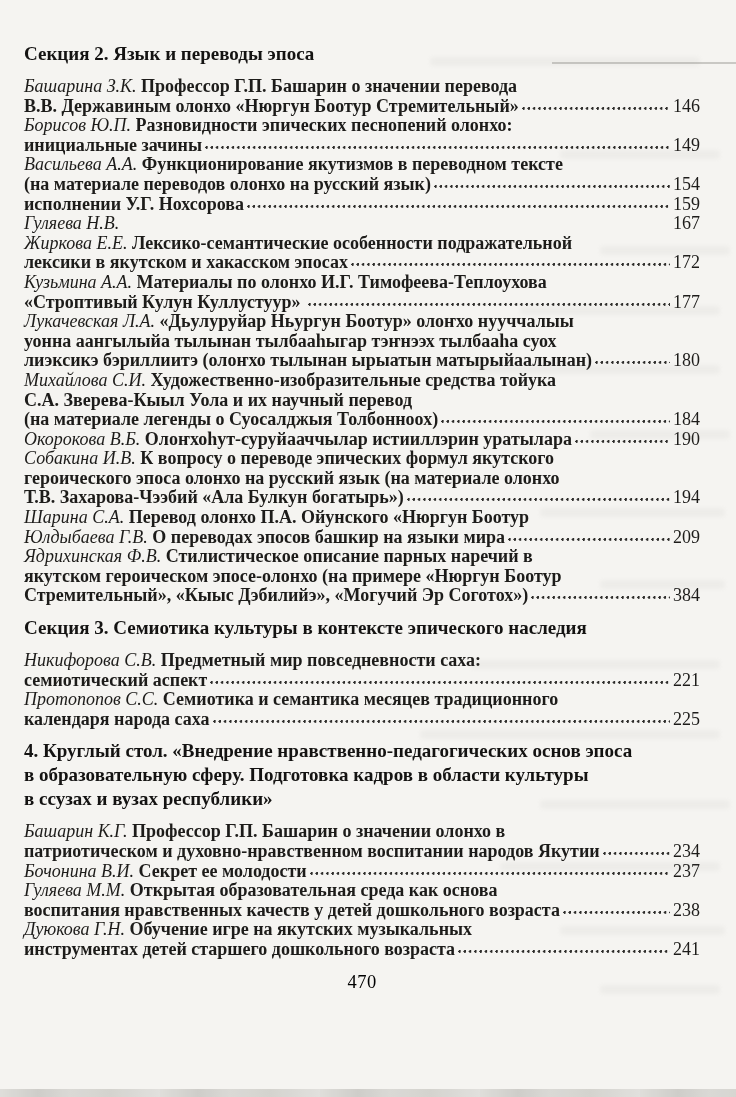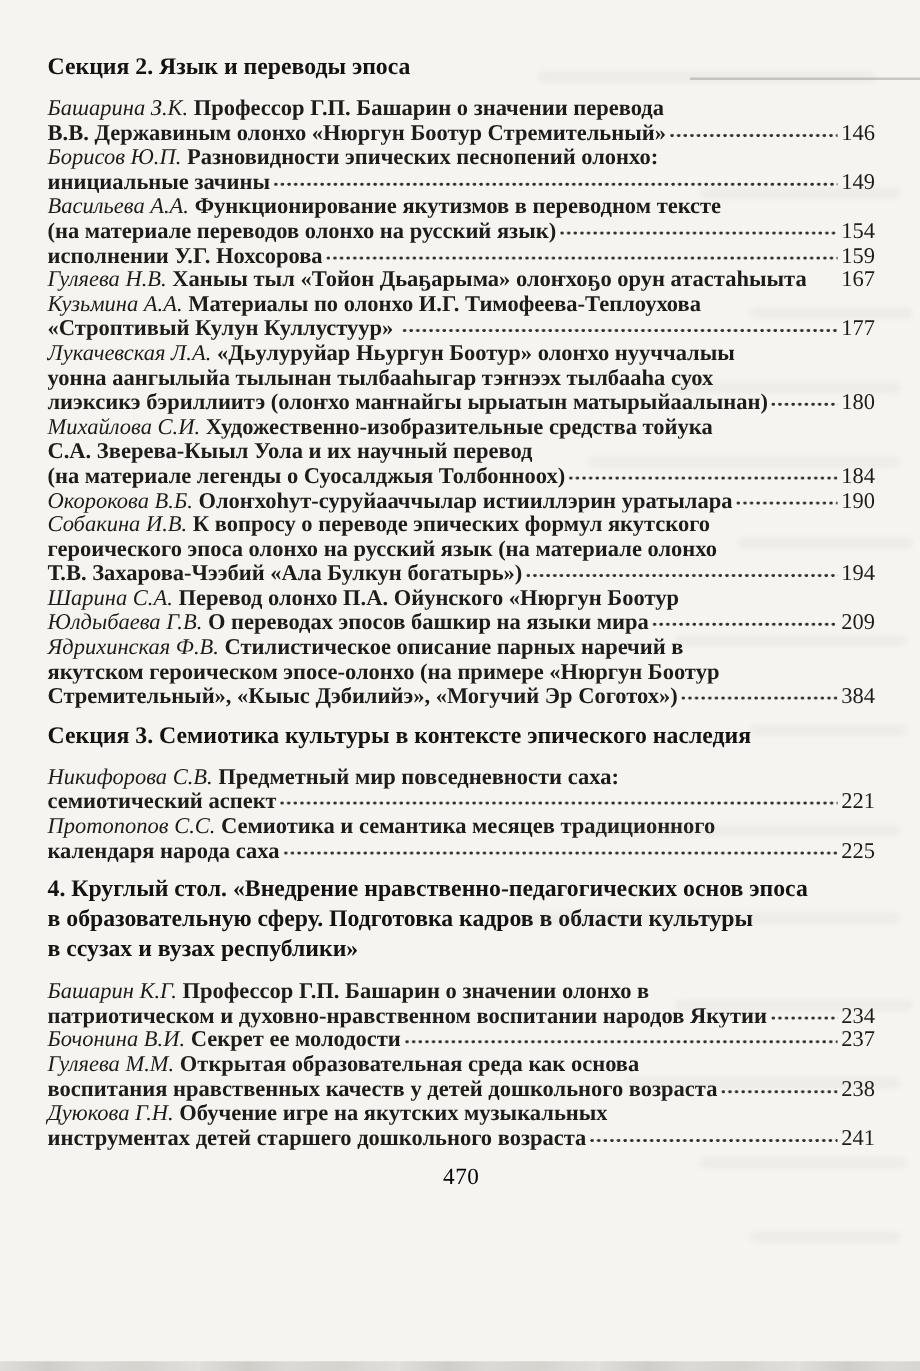--- a/index.html
+++ b/index.html
@@ -3,21 +3,21 @@
 <meta charset="utf-8">
 <style>
   html, body { margin: 0; padding: 0; background: #e8e7e4; }
   .page {
     position: relative;
     width: 736px;
     height: 1097px;
     margin: 0 auto;
     background: #f5f4f1;
     box-sizing: border-box;
-    padding: 42px 36px 0 38px;
+    padding: 42px 36px 0 24px;
     font-family: "Liberation Serif", "DejaVu Serif", serif;
     font-size: 18px;
     line-height: 19.6px;
     color: #1d1c1a;
     overflow: hidden;
   }
   .sec-heading {
     font-weight: bold;
     font-size: 19px;
     line-height: 24px;
@@ -121,46 +121,56 @@
       <div class="entry">
         <div class="line">
           <span class="txt">исполнении У.Г. Нохсорова</span>
           <span class="leader"></span>
           <span class="pg">159</span>
         </div>
       </div>
       <div class="entry">
         <div class="line">
           <span class="author">Гуляева Н.В. </span>
-          <span class="txt">Ханыы тыл «Тойон Дьаҕарыма» олоҥхоҕо орун атастаһыыта</span>
           <span class="leader nodots"></span>
           <span class="pg">167</span>
         </div>
       </div>
       <div class="entry">
         <div class="line">
+          <span class="author">Жиркова Е.Е. </span>
+          <span class="txt">Лексико-семантические особенности подражательной</span>
+        </div>
+        <div class="line">
+          <span class="txt">лексики в якутском и хакасском эпосах</span>
+          <span class="leader"></span>
+          <span class="pg">172</span>
+        </div>
+      </div>
+      <div class="entry">
+        <div class="line">
           <span class="author">Кузьмина А.А. </span>
           <span class="txt">Материалы по олонхо И.Г. Тимофеева-Теплоухова</span>
         </div>
         <div class="line">
           <span class="txt">«Строптивый Кулун Куллустуур» </span>
           <span class="leader"></span>
           <span class="pg">177</span>
         </div>
       </div>
       <div class="entry">
         <div class="line">
           <span class="author">Лукачевская Л.А. </span>
           <span class="txt">«Дьулуруйар Ньургун Боотур» олоҥхо нууччалыы</span>
         </div>
         <div class="line">
           <span class="txt">уонна аангылыйа тылынан тылбааһыгар тэҥнээх тылбааһа суох</span>
         </div>
         <div class="line">
-          <span class="txt">лиэксикэ бэриллиитэ (олоҥхо маҥнайгы ырыатын матырыйаалынан)</span>
+          <span class="txt">лиэксикэ бэриллиитэ (олоҥхо тылынан ырыатын матырыйаалынан)</span>
           <span class="leader"></span>
           <span class="pg">180</span>
         </div>
       </div>
       <div class="entry">
         <div class="line">
           <span class="author">Михайлова С.И. </span>
           <span class="txt">Художественно-изобразительные средства тойука</span>
         </div>
         <div class="line">

